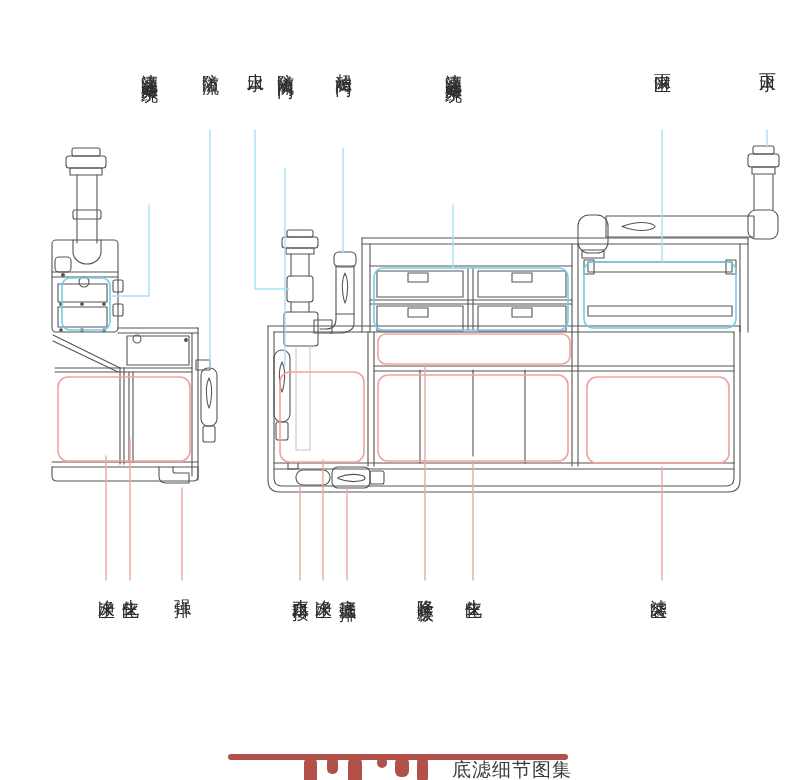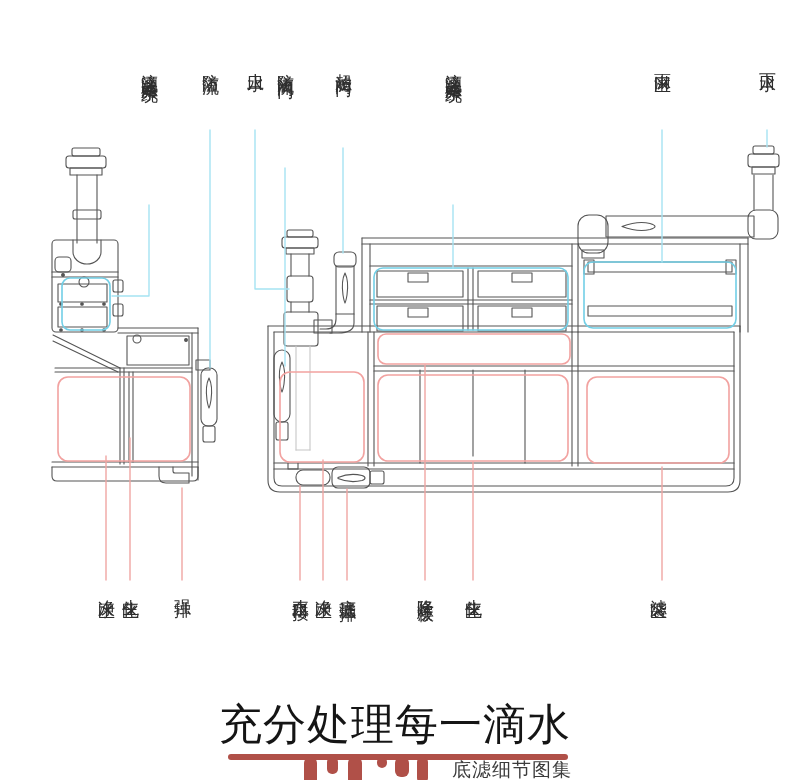--- a/index.html
+++ b/index.html
@@ -237,16 +237,15 @@
   <div class="vl bot" style="left:95px">净水区</div>
   <div class="vl bot" style="left:119px">生化区</div>
   <div class="vl bot" style="left:171px">强排</div>
   <div class="vl bot" style="left:289px">水泵接口</div>
   <div class="vl bot" style="left:312px">净水区</div>
   <div class="vl bot" style="left:336px">底滤强排</div>
   <div class="vl bot" style="left:414px">降噪藻板</div>
   <div class="vl bot" style="left:462px">生化区</div>
   <div class="vl bot" style="left:647px">滤袋区</div>
 
-  <div class="banner-title">充分处理每一滴水</div>
   <div class="banner-sub">底滤细节图集</div>
 
 </div>
 
 </body></html>

